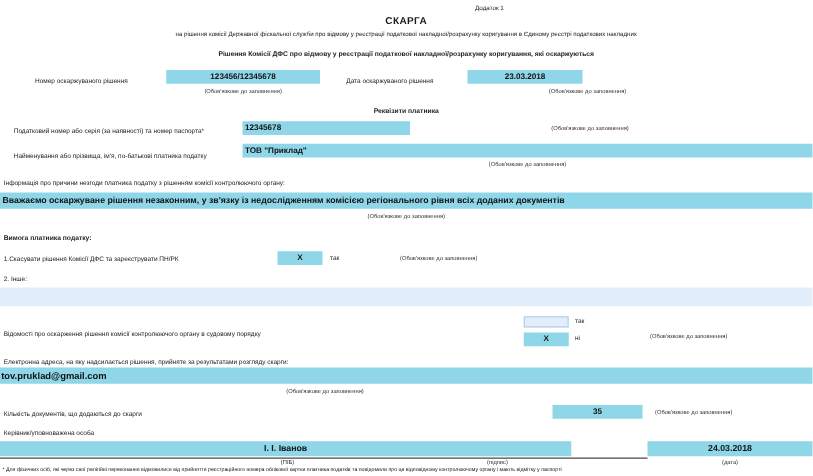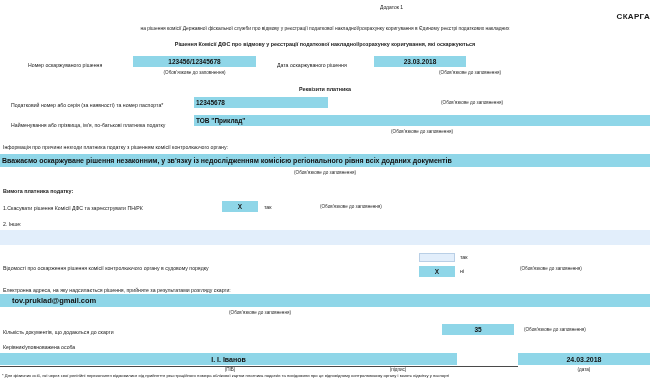--- a/index.html
+++ b/index.html
@@ -39,21 +39,21 @@
   .foot{font-size:4.2px;color:#111;white-space:nowrap;}
   .sectitle{font-size:5.4px;font-weight:bold;}
 </style>
 </head>
 <body>
 
 <div class="page">
 
   <div class="abs t5" style="left:380px;top:4px;">Додаток 1</div>
 
-  <div class="abs title" style="left:0;top:12px;width:650px;text-align:right;">СКАРГА</div>
+  <div class="abs title" style="left:0;top:12px;width:650px;text-align:center;">СКАРГА</div>
 
   <div class="abs sub" style="left:0;top:26px;width:650px;text-align:center;">на рішення комісії Державної фіскальної служби про відмову у реєстрації податкової накладної/розрахунку коригування в Єдиному реєстрі податкових накладних</div>
 
   <div class="abs sectitle" style="left:0;top:41px;width:650px;text-align:center;">Рішення Комісії ДФС про відмову у реєстрації податкової накладної/розрахунку коригування, які оскаржуються</div>
 
   <div class="abs label" style="left:28px;top:62px;">Номер оскаржуваного рішення</div>
   <div class="abs field fill center" style="left:133px;top:56px;width:123px;">123456/12345678</div>
   <div class="abs hint" style="left:133px;top:70px;width:123px;">(Обов'язкове до заповнення)</div>
 
   <div class="abs label" style="left:277px;top:62px;">Дата оскаржуваного рішення</div>
@@ -85,21 +85,21 @@
   <div class="abs fill-pale" style="left:0;top:230px;width:650px;height:15px;"></div>
 
   <div class="abs label" style="left:3px;top:265px;">Відомості про оскарження рішення комісії контролюючого органу в судовому порядку</div>
   <div class="abs cbx-empty fill-pale" style="left:419px;top:253px;"></div>
   <div class="abs label" style="left:460px;top:254px;">так</div>
   <div class="abs cbx fill" style="left:419px;top:266px;">X</div>
   <div class="abs label" style="left:460px;top:268px;">ні</div>
   <div class="abs hint" style="left:520px;top:266px;">(Обов'язкове до заповнення)</div>
 
   <div class="abs label" style="left:3px;top:287px;">Електронна адреса, на яку надсилається рішення, прийняте за результатами розгляду скарги:</div>
-  <div class="abs field fill left" style="left:0;top:294px;width:650px;height:13px;font-size:7.5px;padding-left:12px;">tov.pruklad@gmail.com</div>
+  <div class="abs field fill left" style="left:0;top:294px;width:650px;height:13px;font-size:7.5px;padding-left:1px;">tov.pruklad@gmail.com</div>
   <div class="abs hint" style="left:120px;top:310px;width:280px;">(Обов'язкове до заповнення)</div>
 
   <div class="abs label" style="left:3px;top:329px;">Кількість документів, що додаються до скарги</div>
   <div class="abs field fill center" style="left:442px;top:324px;width:72px;">35</div>
   <div class="abs hint" style="left:524px;top:327px;">(Обов'язкове до заповнення)</div>
 
   <div class="abs label" style="left:3px;top:344px;">Керівник/уповноважена особа</div>
   <div class="abs field fill center" style="left:0;top:353px;width:457px;height:12px;font-size:7px;">І. І. Іванов</div>
   <div class="abs field fill center" style="left:518px;top:353px;width:132px;height:12px;font-size:7px;">24.03.2018</div>
   <div class="abs rule" style="left:0;top:366px;width:518px;"></div>

